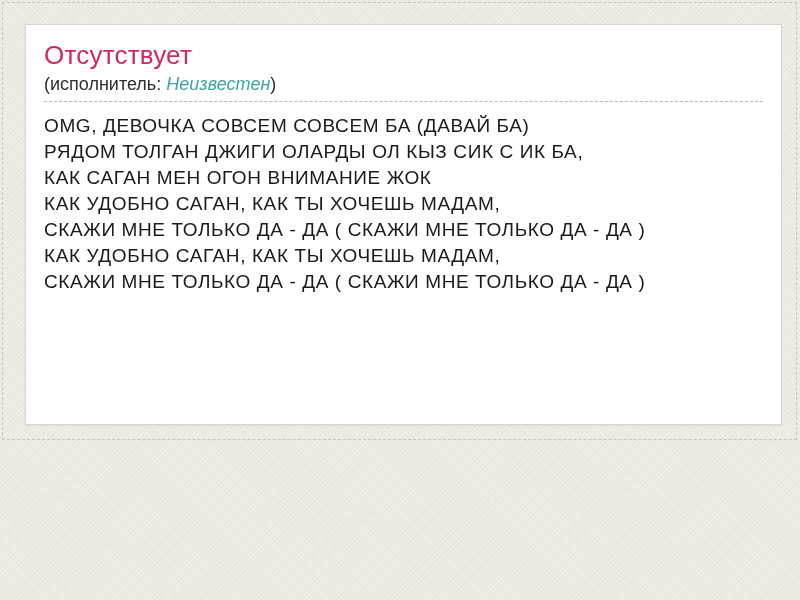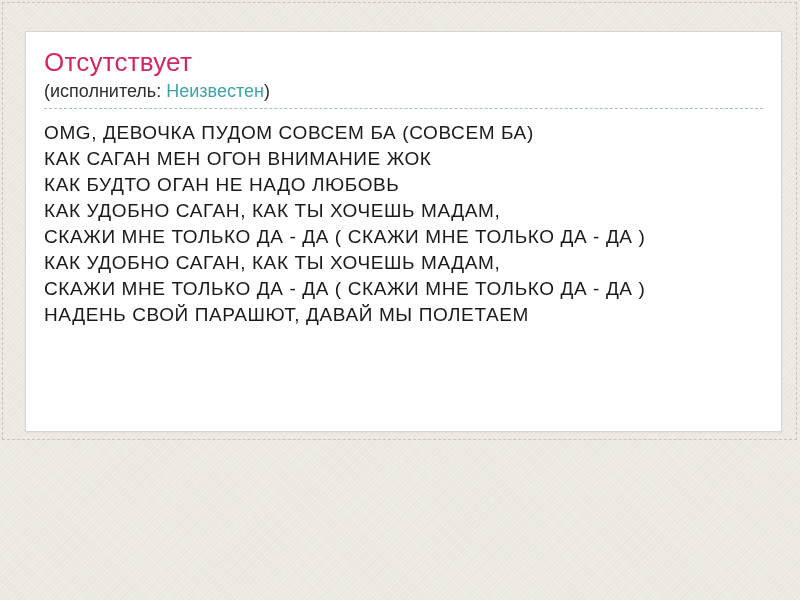--- a/index.html
+++ b/index.html
@@ -29,21 +29,21 @@
       repeating-linear-gradient(-45deg, rgba(160,150,138,0.05) 0 1px, rgba(160,150,138,0) 1px 4px);
   }
   .dashed-frame{
     position:absolute;
     left:2px;top:2px;
     width:795px;height:438px;
     border:1px dashed var(--frame-border-color);
   }
   .lyrics-card{
     position:absolute;
-    left:22px;top:28px;
+    left:22px;top:21px;
     width:757px;height:401px;
     background:var(--card-bg);
     border:1px solid var(--card-border-color);
     box-shadow:0 1px 2px rgba(0,0,0,0.05);
     padding:15px 18px 0 18px;
   }
   .page-title{
     font-size:26px;
     line-height:30px;
     font-weight:400;
@@ -53,20 +53,21 @@
   .artist-line{
     margin-top:2px;
     font-size:18px;
     line-height:24px;
     color:var(--artist-text-color);
   }
   .artist-link{
     color:var(--artist-link-color);
     text-decoration:none;
     cursor:pointer;
+    font-style:italic;
   }
   .header-separator{
     margin-top:5px;
     border-bottom:1px dashed var(--separator-color);
     height:0;
   }
   .lyrics-text{
     margin-top:11px;
     font-size:19px;
     line-height:26px;
@@ -83,24 +84,23 @@
 <div class="dashed-frame">
   <div class="lyrics-card">
 
     <h1 class="page-title">Отсутствует</h1>
 
     <div class="artist-line"><span>(исполнитель: </span><a class="artist-link">Неизвестен</a><span>)</span></div>
 
     <div class="header-separator"></div>
 
     <div class="lyrics-text">
-        <div class="lyric-line">OMG, ДЕВОЧКА ПУДОМ СОВСЕМ БА (СОВСЕМ БА)</div>
+        <div class="lyric-line">OMG, ДЕВОЧКА СОВСЕМ СОВСЕМ БА (ДАВАЙ БА)</div>
+        <div class="lyric-line">РЯДОМ ТОЛГАН ДЖИГИ ОЛАРДЫ ОЛ КЫЗ СИК С ИК БА,</div>
         <div class="lyric-line">КАК САГАН МЕН ОГОН ВНИМАНИЕ ЖОК</div>
-        <div class="lyric-line">КАК БУДТО ОГАН НЕ НАДО ЛЮБОВЬ</div>
         <div class="lyric-line">КАК УДОБНО САГАН, КАК ТЫ ХОЧЕШЬ МАДАМ,</div>
         <div class="lyric-line">СКАЖИ МНЕ ТОЛЬКО ДА - ДА ( СКАЖИ МНЕ ТОЛЬКО ДА - ДА )</div>
         <div class="lyric-line">КАК УДОБНО САГАН, КАК ТЫ ХОЧЕШЬ МАДАМ,</div>
         <div class="lyric-line">СКАЖИ МНЕ ТОЛЬКО ДА - ДА ( СКАЖИ МНЕ ТОЛЬКО ДА - ДА )</div>
-        <div class="lyric-line">НАДЕНЬ СВОЙ ПАРАШЮТ, ДАВАЙ МЫ ПОЛЕТАЕМ</div>
       </div>
 
   </div>
 </div>
 
 </body></html>

